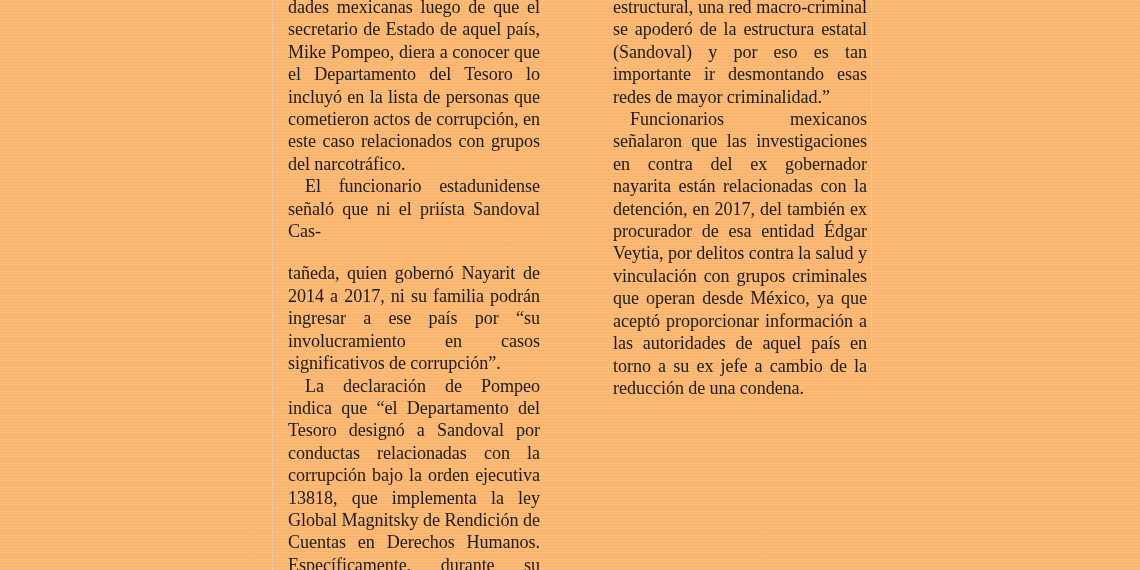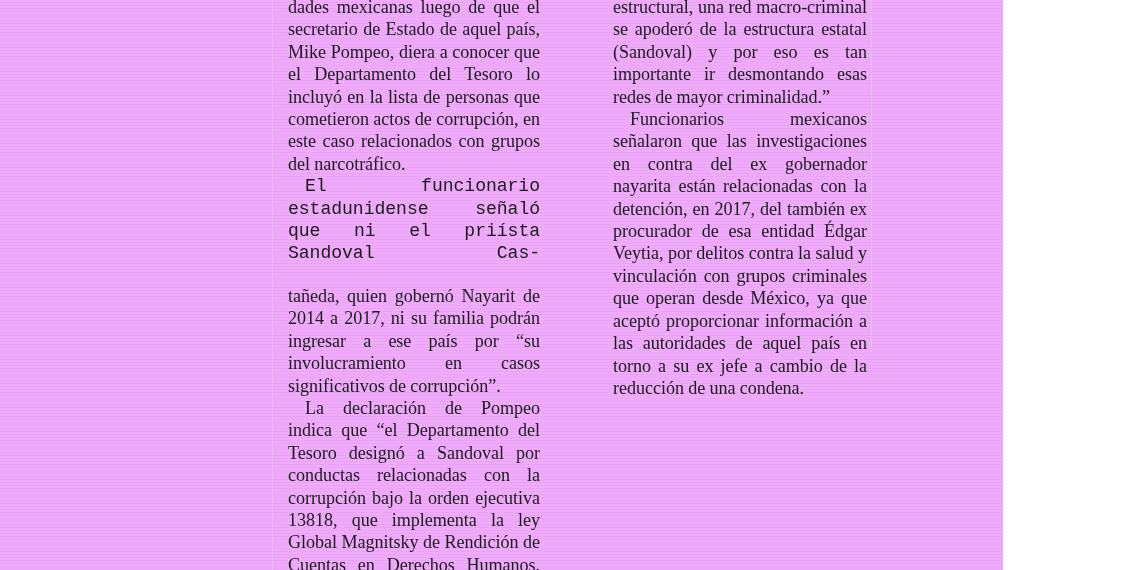--- a/index.html
+++ b/index.html
@@ -3,23 +3,23 @@
 <meta charset="utf-8">
 <title>Scanned newspaper clipping</title>
 <style>
   html, body {
     margin: 0;
     padding: 0;
     background: #ffffff;
   }
   .page {
     position: relative;
-    width: 1003px;
+    width: 1140px;
     height: 570px;
-    background: #f0abfc;
+    background: #fdba74;
     overflow: hidden;
     font-family: "Liberation Serif", "DejaVu Serif", serif;
     -webkit-font-smoothing: antialiased;
   }
 
   
   .col-rule {
     position: absolute;
     width: 1px;
     background: #d9d9d9;
@@ -76,21 +76,21 @@
 
   <div class="grain"></div>
 
   <div class="col-rule rule-left"></div>
   <div class="col-rule rule-right"></div>
 
   <div class="column col-1">
 
     <p class="para" style="text-align-last: left;">dades mexicanas luego de que el secretario de Estado de aquel país, Mike Pompeo, diera a conocer que el Departamento del Tesoro lo incluyó en la lista de personas que cometieron actos de corrupción, en este caso relacionados con grupos del narcotráfico.</p>
 
-    <p class="para indent" style="text-align-last: justify; font-family: Liberation Mono, monospace;">El funcionario estadunidense señaló que ni el priísta Sandoval Cas-</p>
+    <p class="para indent" style="text-align-last: justify;">El funcionario estadunidense señaló que ni el priísta Sandoval Cas-</p>
 
     <div class="seam"></div>
 
     <p class="para" style="text-align-last: left;">tañeda, quien gobernó Nayarit de 2014 a 2017, ni su familia podrán ingresar a ese país por “su involucramiento en casos significativos de corrupción”.</p>
 
     <p class="para indent" style="text-align-last: justify;"><span>La declaración de Pompeo indica que “el Departamento del Tesoro designó a Sandoval por conductas relacionadas con la corrupción bajo la orden ejecutiva 13818, que implementa la ley Global Magnitsky de Rendición de Cuentas en Derechos Humanos. Específicamente, durante su periodo como gobernador de Nayarit (2011-2017), el señor Sandoval malversó bienes del estado y recibió sobornos de organizaciones de narcotraficantes, incluyendo el </span></p>
   </div>
 
   <div class="column col-2">
 

